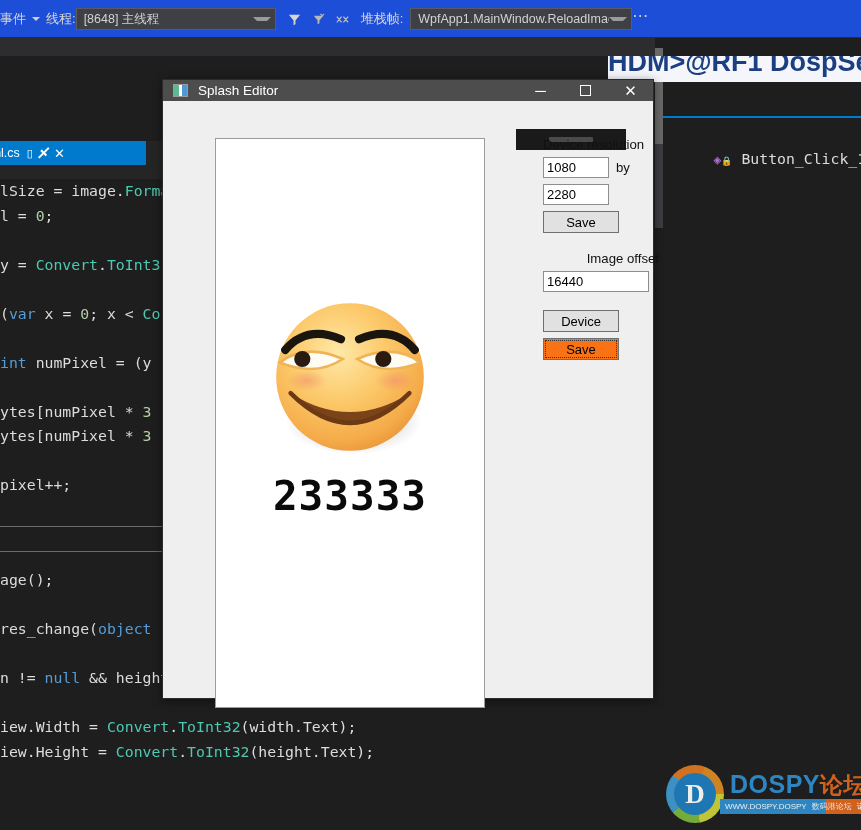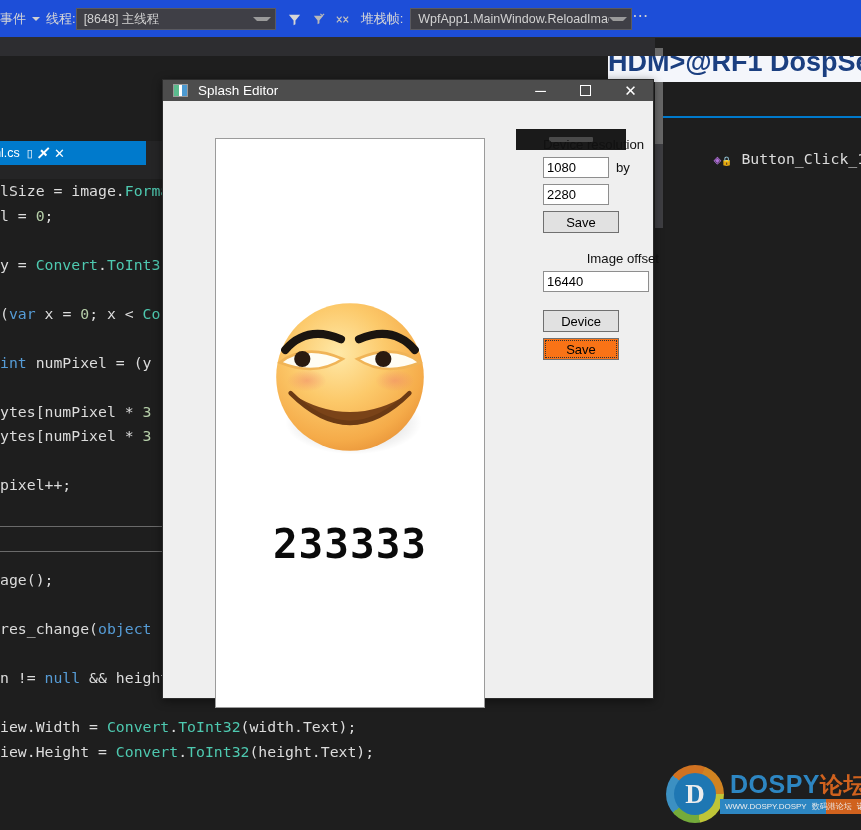--- a/index.html
+++ b/index.html
@@ -232,21 +232,20 @@
     width: 180px; height: 180px;
   }
   .splash-num {
     position: absolute; left: 0; top: 333px; width: 100%;
     text-align: center;
     font-family: "DejaVu Sans Mono", monospace;
     font-weight: bold;
     font-size: 41px;
     letter-spacing: 1px;
     color: #0a0a0a;
-    margin-top: 48px;
   }
 
   
   .controls {
     position: absolute; left: 368px; top: 36px;
     width: 116px;
     font-size: 13.2px;
     color: #111111;
     margin-left: 12px;
   }

